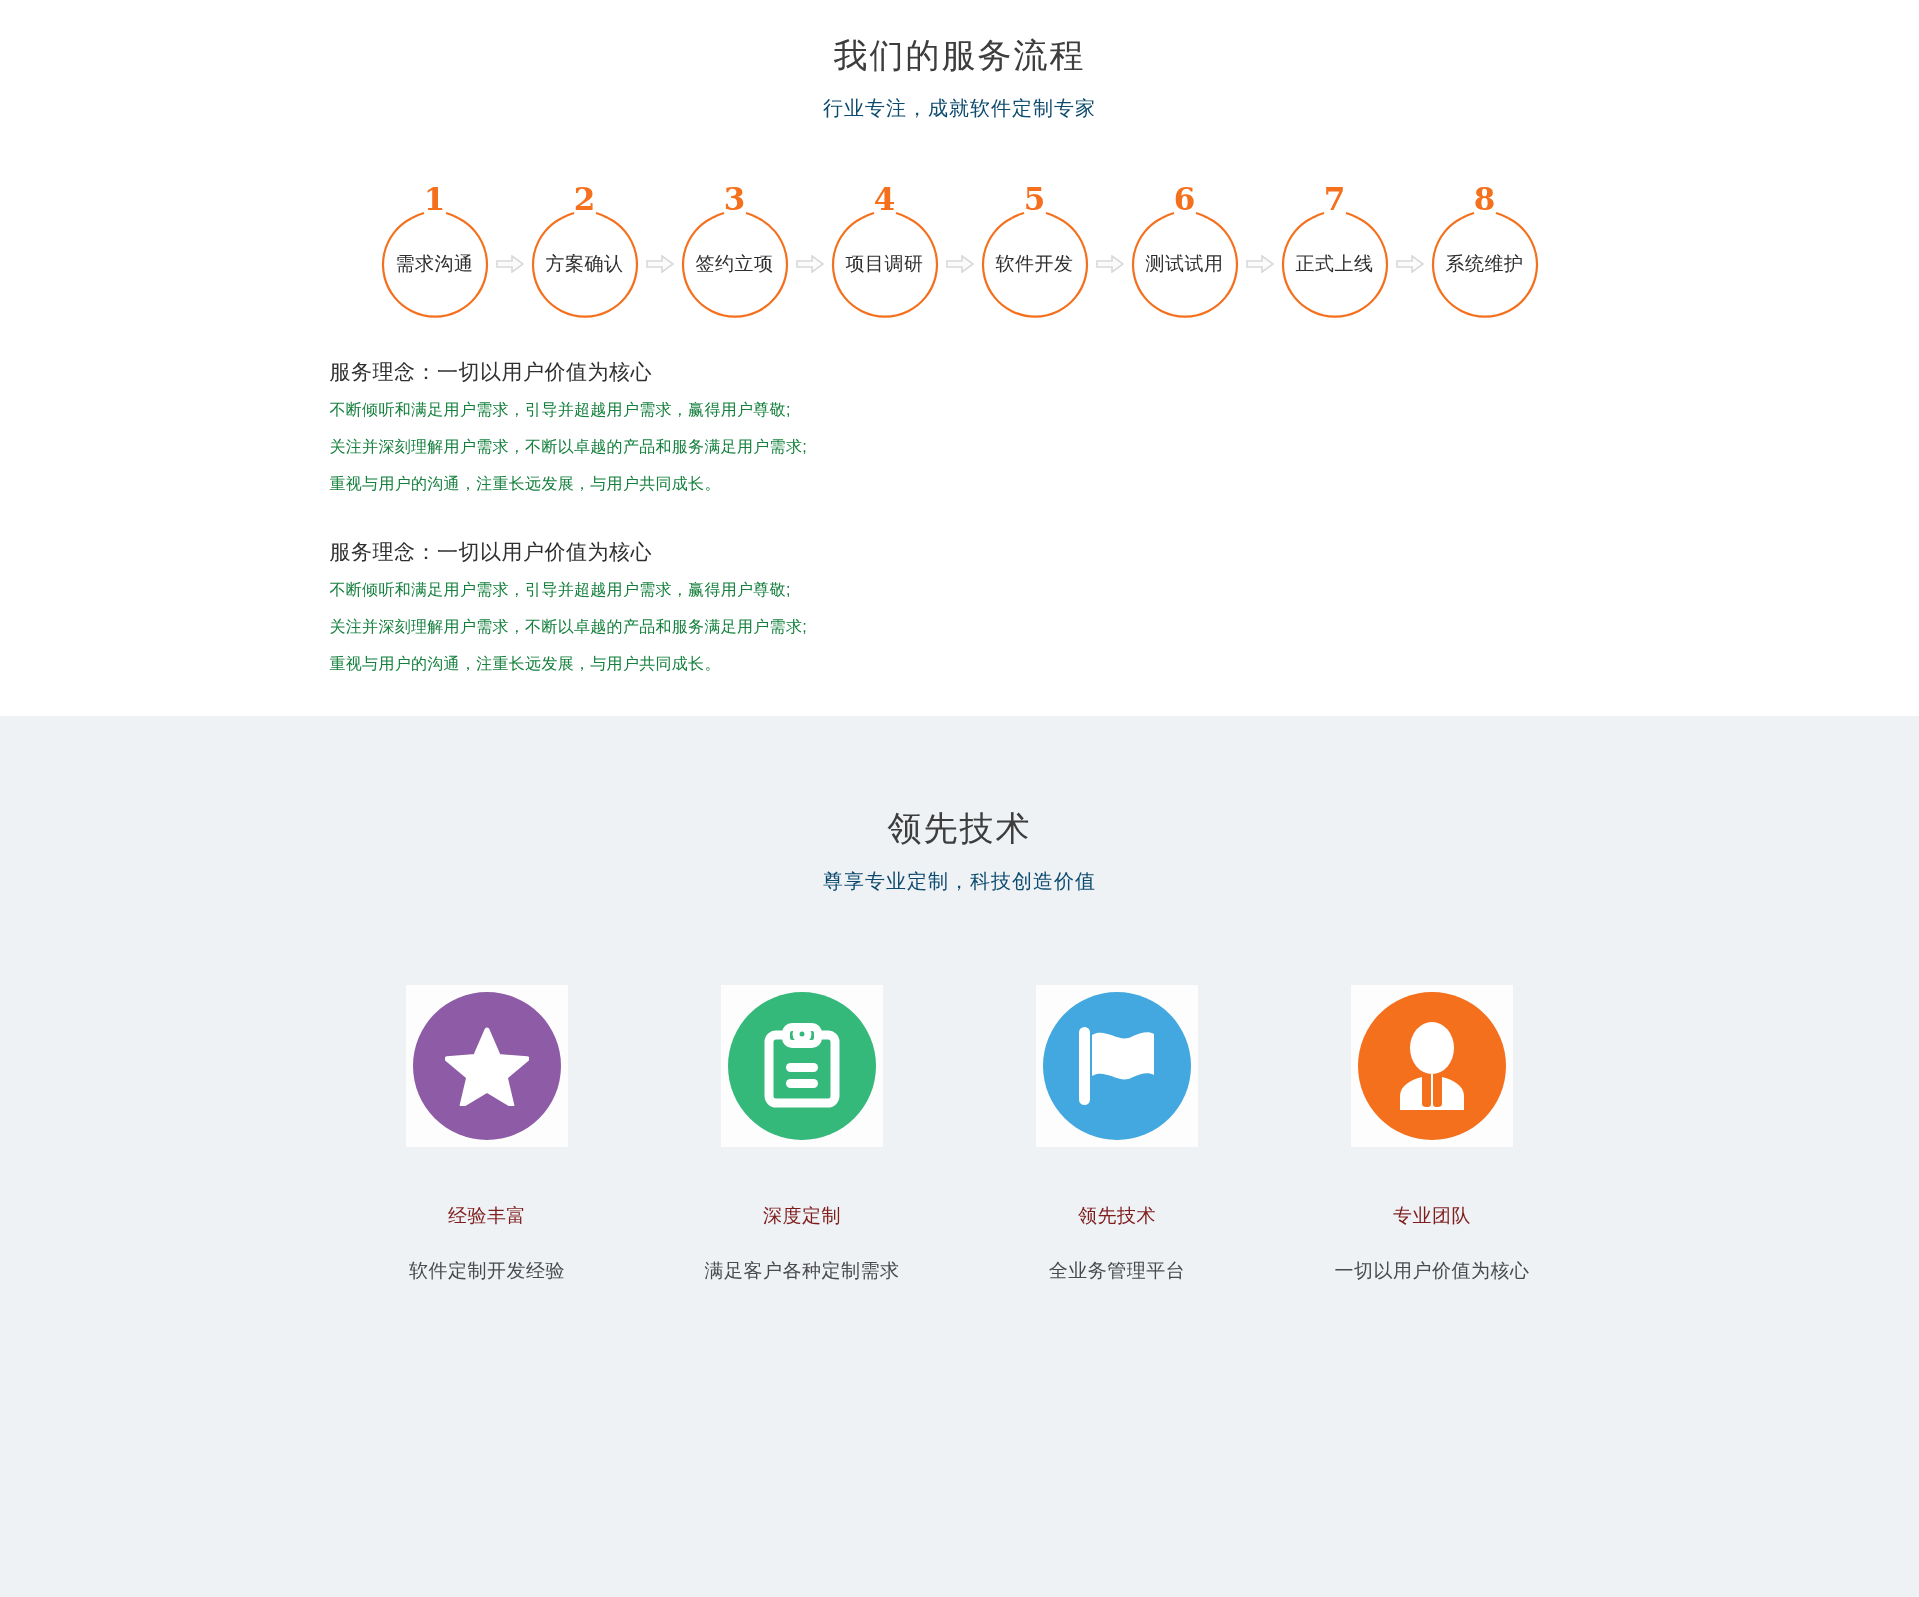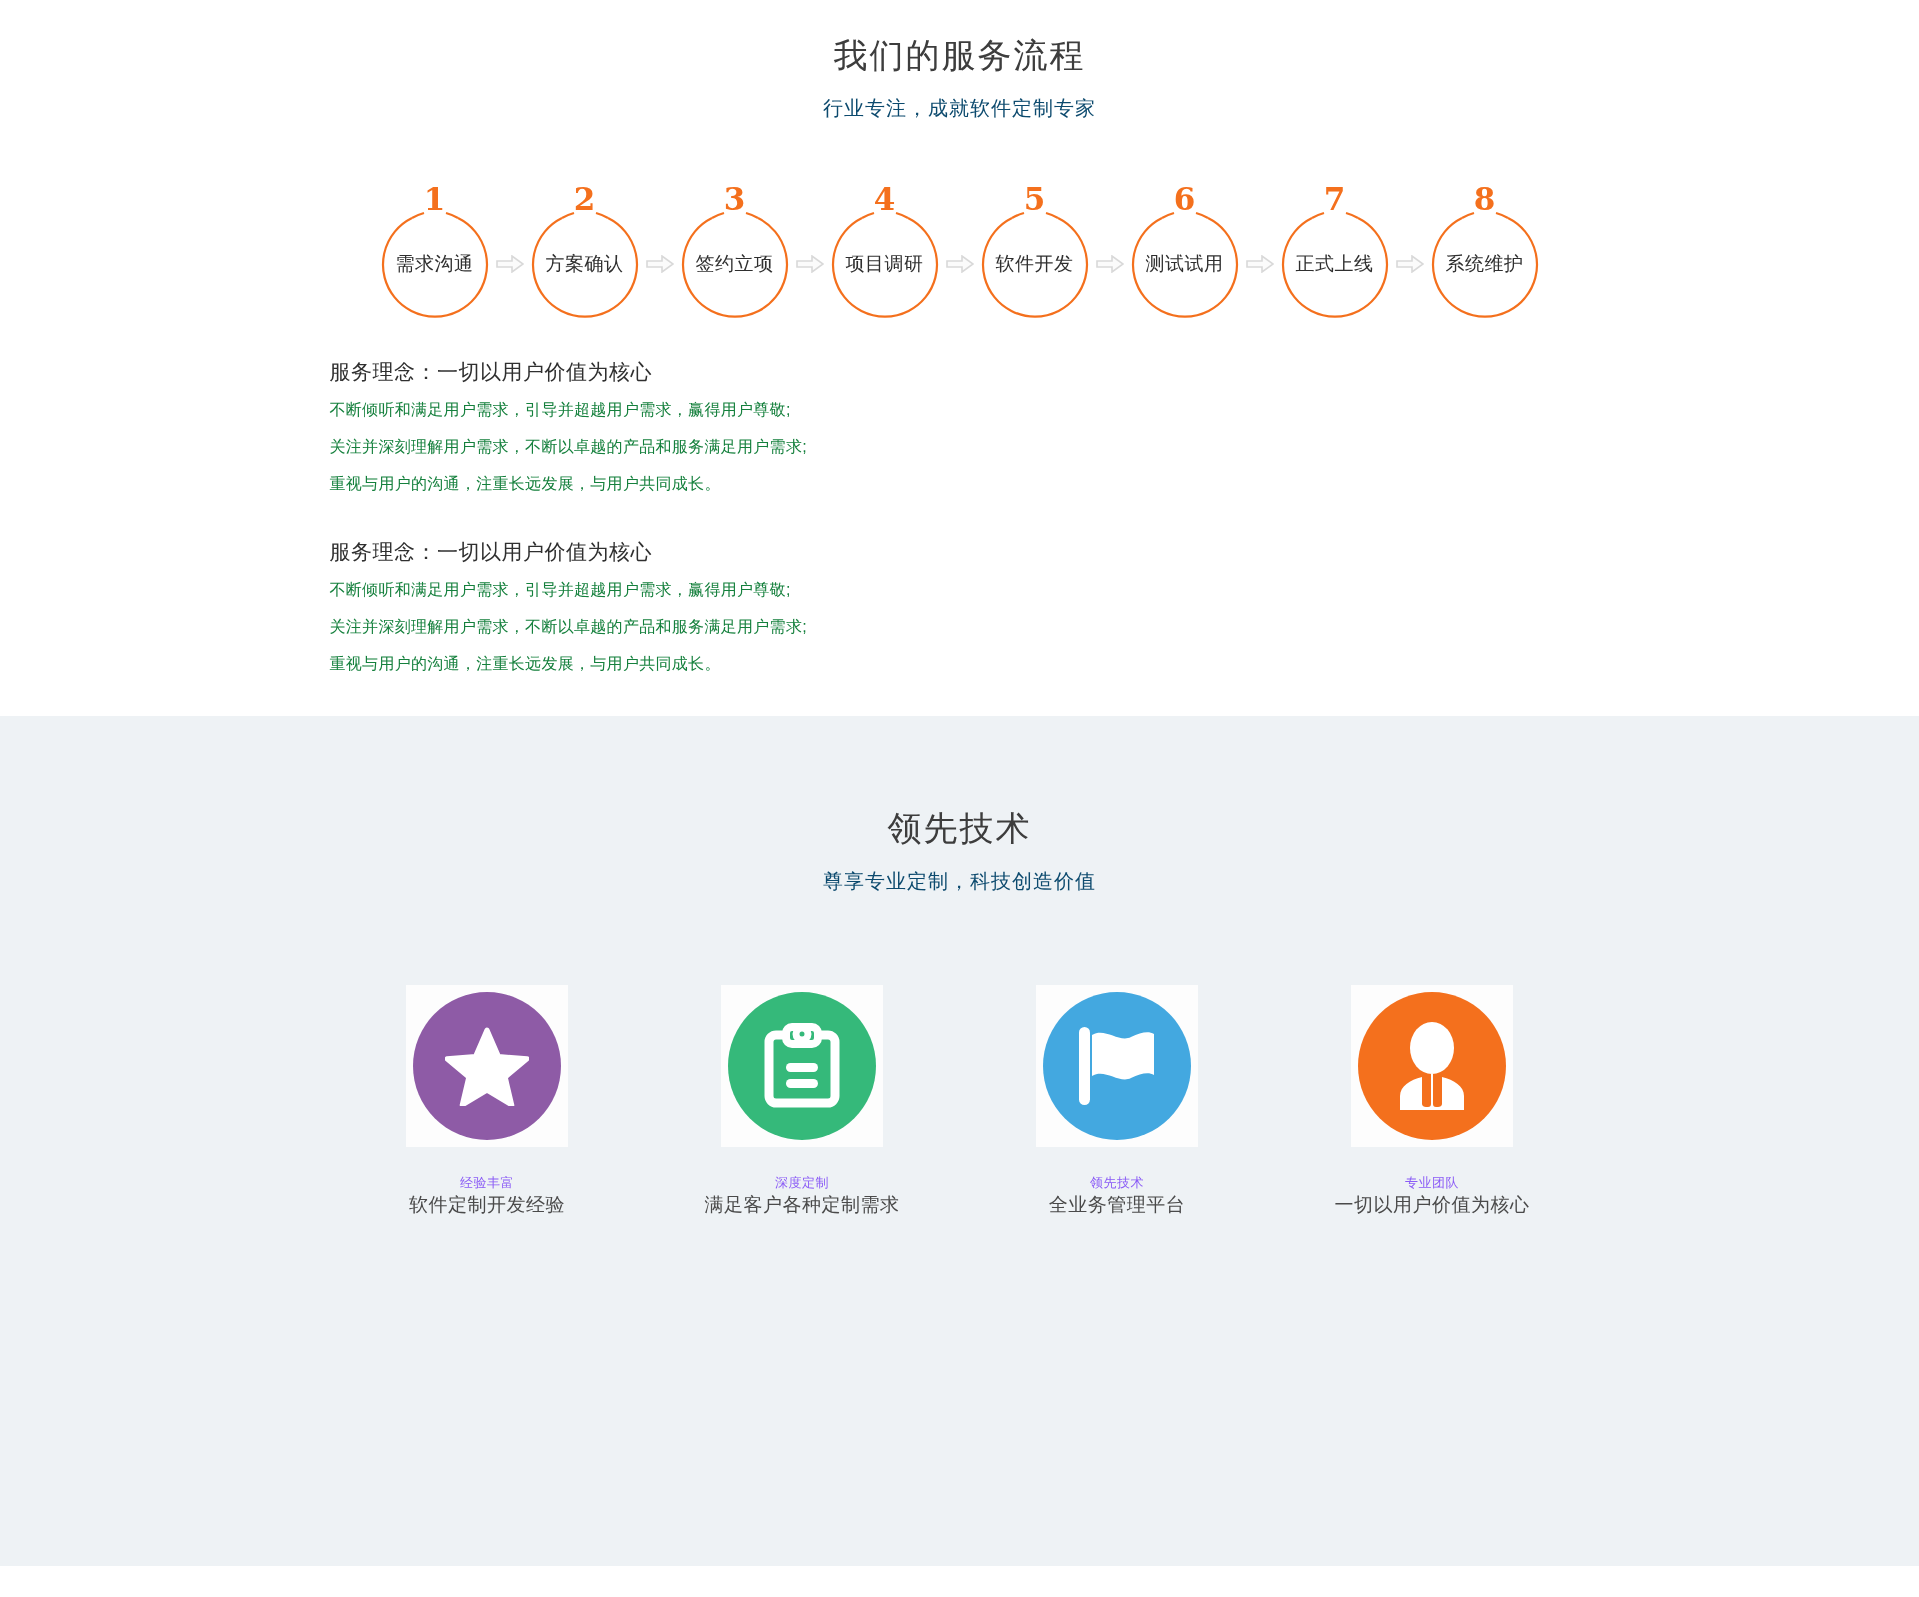--- a/index.html
+++ b/index.html
@@ -135,26 +135,27 @@
   .adv-circle {
     width: 148px;
     height: 148px;
     border-radius: 50%;
     display: flex;
     align-items: center;
     justify-content: center;
   }
   .adv-circle svg { display: block; }
   .adv-name {
-    margin-top: 27px;
-    font-size: 13px;
-    color: #8b5cf6;
+    margin-top: 56px;
+    font-size: 19px;
+    color: #7f1d1d;
     letter-spacing: 0.5px;
   }
   .adv-desc {
+    margin-top: 29px;
     font-size: 19px;
     color: #4a4a4a;
     letter-spacing: 0.5px;
   }
 </style>
 </head>
 <body>
 
 <div class="page">
 

